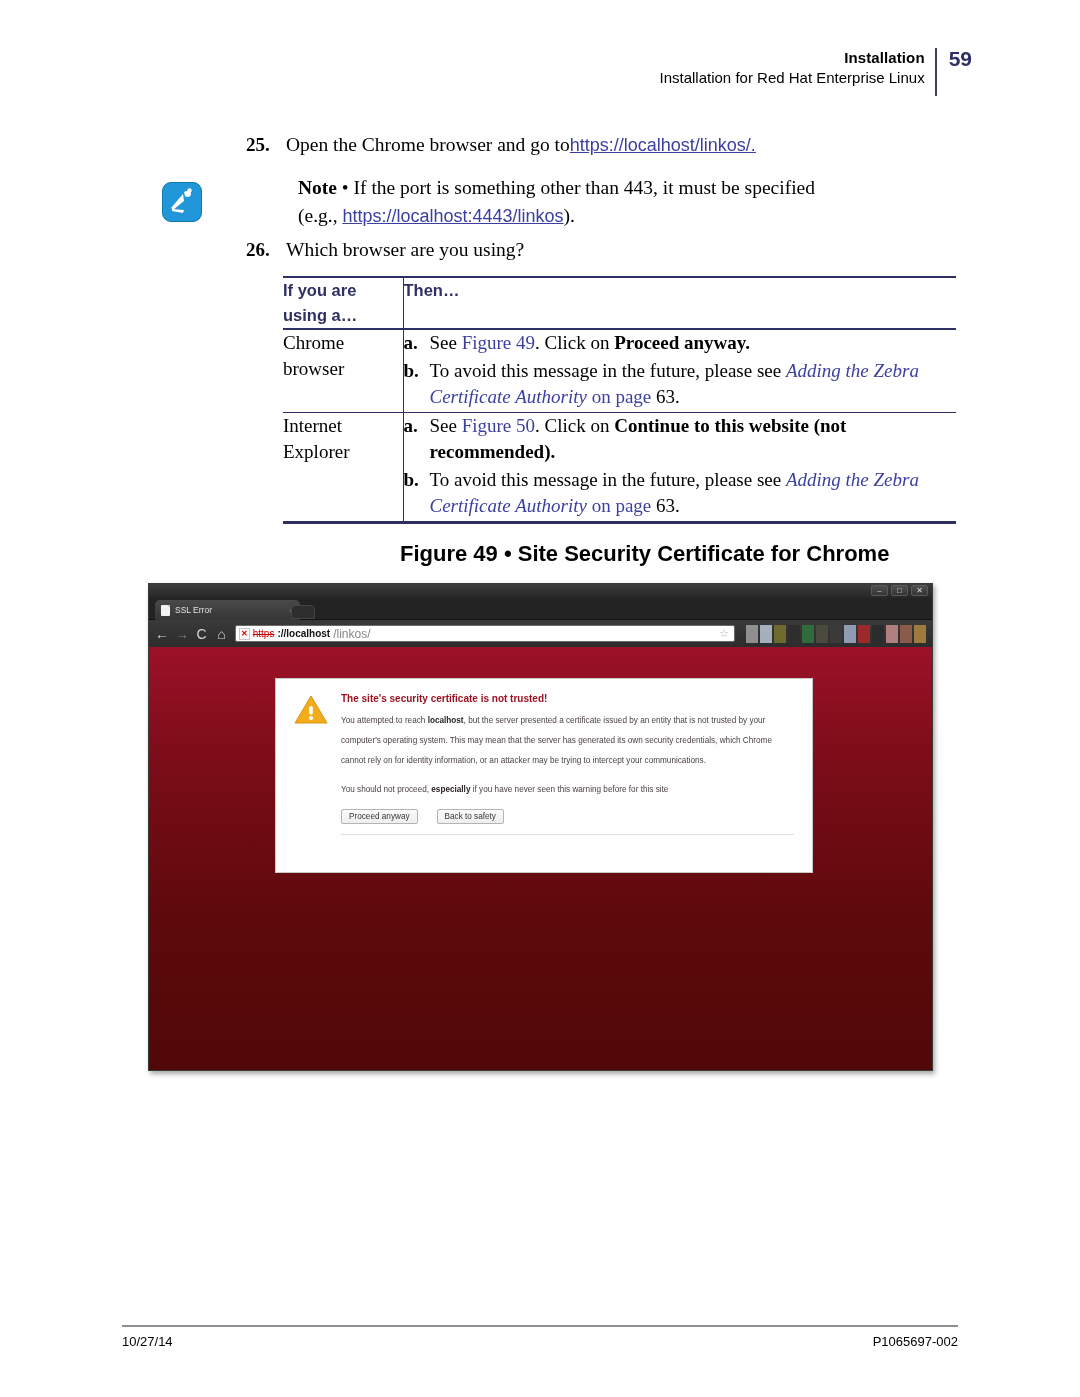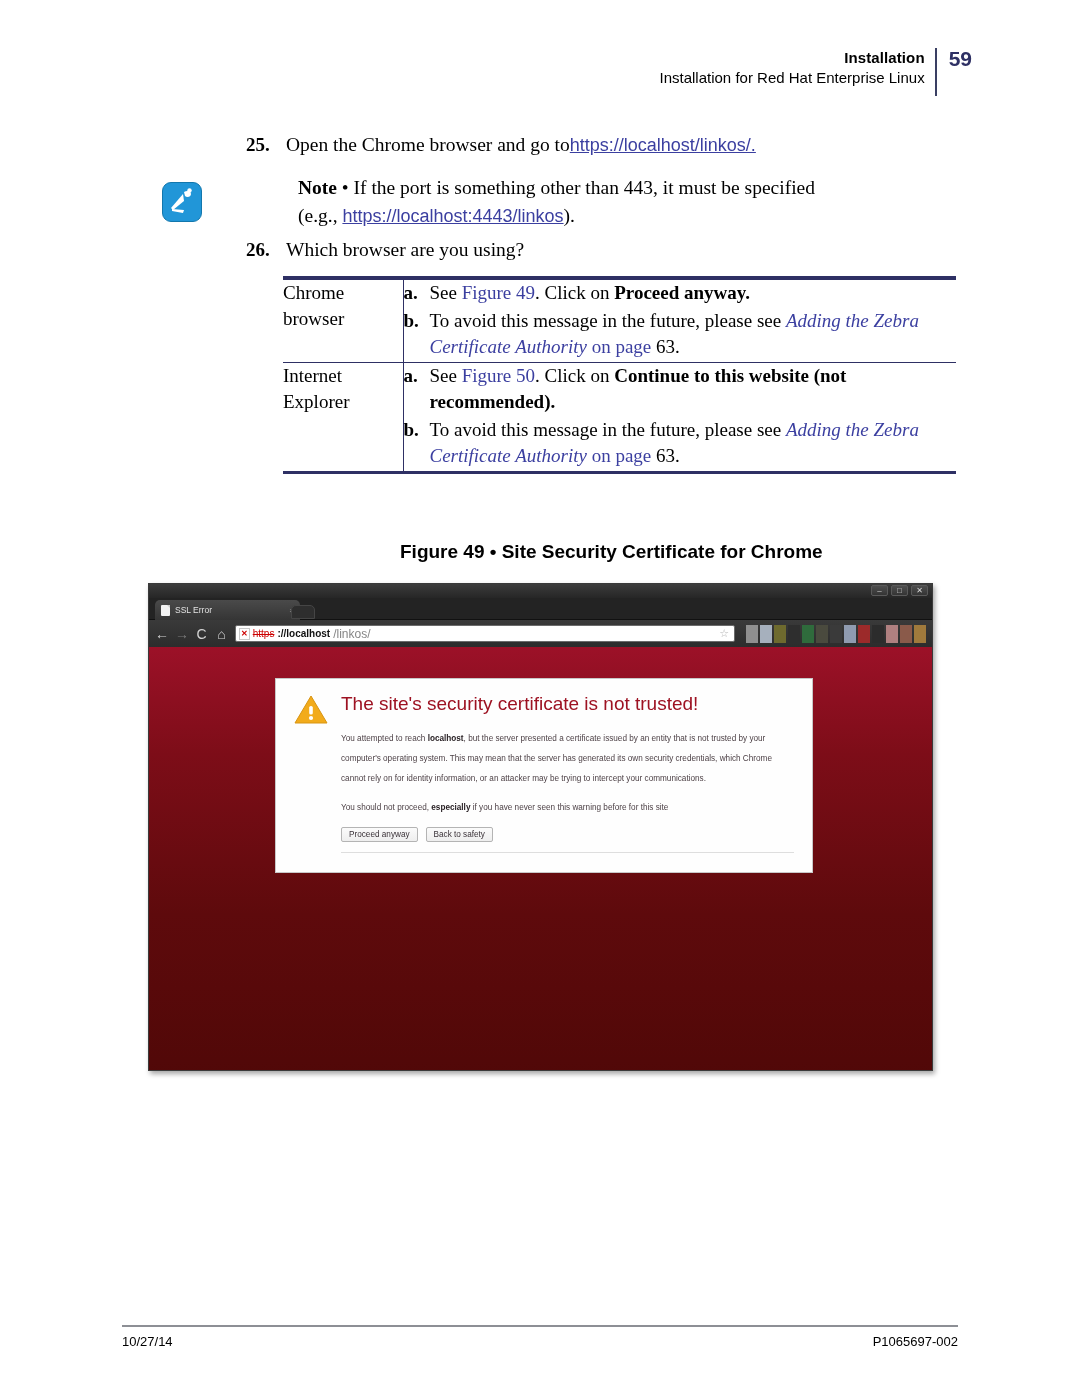--- a/index.html
+++ b/index.html
@@ -107,21 +107,21 @@
   .sub-text { flex:1; }
   .figref { color:#3b3fa0; }
   .ital-link { color:#3b3fa0; font-style:italic; }
   .pgref { color:#3b3fa0; }
   b.em { font-weight:bold; }
 
   
   .fig-caption {
     position:absolute; left:400px; top:541px;
     font-family:"Liberation Sans", sans-serif;
-    font-weight:bold; font-size:19px; color:#000;
+    font-weight:bold; font-size:22px; color:#000;
   }
 
   
   .browser {
     position:absolute; left:148px; top:583px;
     width:785px; height:488px;
     background:#2b2b2b;
     border:1px solid #3a3a3a;
     box-shadow:2px 3px 5px rgba(0,0,0,0.35);
     overflow:hidden;
@@ -205,30 +205,30 @@
     position:absolute; left:126px; top:31px;
     width:538px; height:195px;
     background:#fefefe;
     border:1px solid #c8c8c8;
     padding:14px 18px 10px 18px;
   }
   .ssl-top { display:flex; gap:13px; }
   .warn-tri { width:34px; height:30px; flex:none; position:relative; margin-top:2px; }
   .ssl-right { flex:1; }
   .ssl-title {
-    color:#9d1222; font-weight:normal; font-size:19px;
-    margin-bottom:14px; font-family:"Liberation Sans", sans-serif;
+    color:#9d1222; font-weight:bold; font-size:10px;
+    margin-bottom:7px; font-family:"Liberation Sans", sans-serif;
   }
   .ssl-para {
     font-size:8.2px; line-height:20px; color:#4b3f44;
     font-family:"Liberation Sans", sans-serif;
     margin-bottom:9px;
   }
   .ssl-para b { color:#2a2226; }
-  .ssl-btns { display:flex; gap:8px; margin-bottom:10px; }
+  .ssl-btns { display:flex; gap:19px; margin-bottom:10px; }
   .ssl-btn {
     font-family:"Liberation Sans", sans-serif;
     font-size:8.2px; color:#3a3238;
     background:linear-gradient(#fbfbfb,#eeeeee);
     border:1px solid #b4b4b4; border-radius:2px;
     padding:2px 7px;
   }
   .ssl-divider { height:1px; background:#dedede; margin:0 0 8px 0; }
   .helplink {
     font-size:8.2px; color:#4c4cc0; text-decoration:underline;
@@ -295,20 +295,27 @@
 
 <div class="step" style="left:246px; top:237px; width:700px;">
   <span class="step-num">26.</span>
   <span class="step-body">Which browser are you using?</span>
 </div>
 
 <table class="tbl">
   <tbody>
       <tr>
     <td colspan="2" class="tbl-rule-top"></td>
+  </tr>
+  <tr>
+    <td class="th-cell">
+      <div>If you are</div>
+      <div>using a…</div>
+    </td>
+    <td class="th-cell2">Then…</td>
   </tr>
   <tr>
     <td colspan="2" class="tbl-rule-mid"></td>
   </tr>
 
   <tr>
     <td class="td-left">
       <div>Chrome</div>
       <div>browser</div>
     </td>

